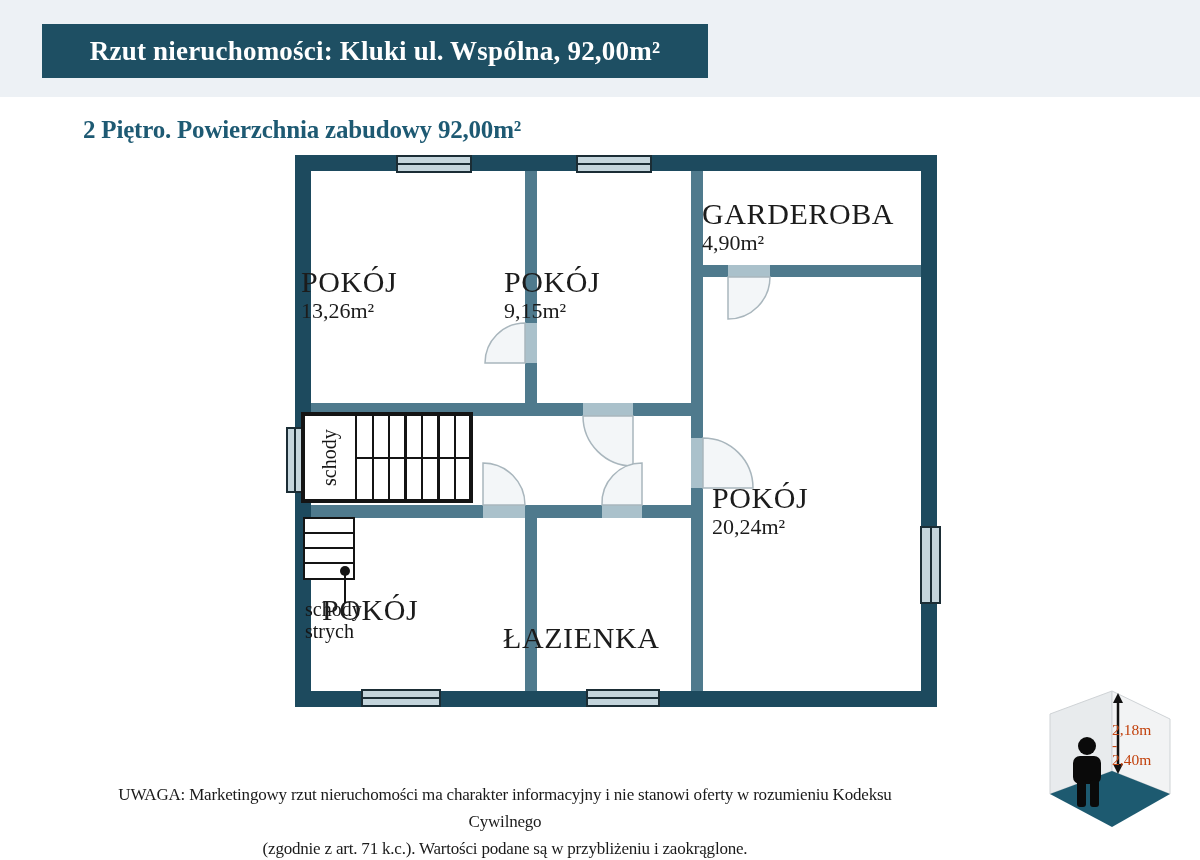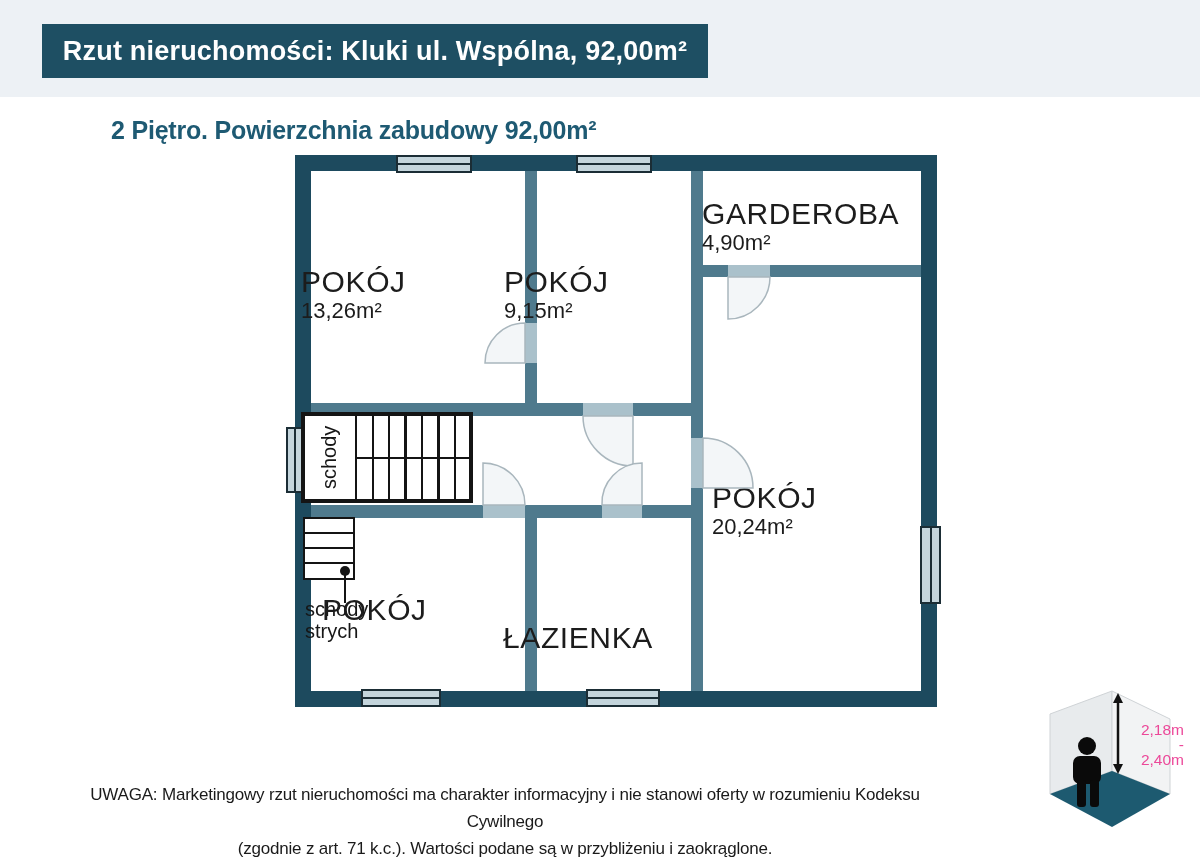--- a/index.html
+++ b/index.html
@@ -1,23 +1,23 @@
 <!DOCTYPE html>
 <html style="--accent-dark: #1e4f63; --wall-outer: #1d4a5e; --wall-inner: #4f7a8d; --window-fill: #c4d5dc; --floor-teal: #1d5a70;"><head>
 <meta charset="utf-8">
 <style>
   html,body{margin:0;padding:0;background:#fff;}
   .page{position:relative;width:1200px;height:860px;background:#fff;overflow:hidden;
-        font-family:Liberation Sans, sans-serif;}
+        font-family:Liberation Serif, serif;}
   .top-band{position:absolute;left:0;top:0;width:1200px;height:97px;background:#edf1f5;}
   .title-box{position:absolute;left:42px;top:24px;width:666px;height:54px;
              background:var(--accent-dark,#1e4f63);display:flex;align-items:center;justify-content:center;}
   .title-box span{color:#fff;font-weight:bold;font-size:27px;letter-spacing:0.2px;}
   .subtitle{position:absolute;left:83px;top:116px;font-size:25px;font-weight:bold;
-            color:#1e5a73;letter-spacing:-0.2px;margin-left:28px;}
+            color:#1e5a73;letter-spacing:-0.2px;}
   
   .wall-o{position:absolute;background:var(--wall-outer,#1d4a5e);}
   .wall-i{position:absolute;background:var(--wall-inner,#4f7a8d);}
   .leaf{position:absolute;background:#aac1cb;}
   .win{position:absolute;background:var(--window-fill,#c4d5dc);border:2px solid #1b2d35;box-sizing:border-box;z-index:4;}
   .win-h::after{content:"";position:absolute;left:0;right:0;top:50%;height:2px;margin-top:-1px;background:#1b2d35;}
   .win-v::after{content:"";position:absolute;top:0;bottom:0;left:50%;width:2px;margin-left:-1px;background:#1b2d35;}
   .doors{position:absolute;left:0;top:0;z-index:3;pointer-events:none;}
   .stairs{position:absolute;left:301px;top:412px;width:172px;height:91px;background:#fff;
           border:4px solid #141414;box-sizing:border-box;z-index:5;}
@@ -30,22 +30,22 @@
          border:2px solid #141414;box-sizing:border-box;z-index:5;}
   .attic i{position:absolute;left:0;right:0;height:2px;background:#141414;}
   .attic-dot{position:absolute;left:340px;top:566px;width:10px;height:10px;border-radius:50%;background:#141414;z-index:6;}
   .attic-line{position:absolute;left:344px;top:575px;width:2px;height:28px;background:#141414;z-index:6;}
   .attic-label{position:absolute;left:305px;top:598px;font-size:20px;line-height:22px;color:#161616;white-space:pre-line;}
   .room-label{position:absolute;width:220px;text-align:left;color:#1c1c1c;z-index:2;}
   .room-name{font-size:30px;line-height:31px;font-weight:500;letter-spacing:0.6px;}
   .room-area{font-size:22px;line-height:27px;}
   
   .cube{position:absolute;left:1015px;top:680px;z-index:2;}
-  .height-text{position:absolute;left:1112px;top:722px;width:72px;text-align:right;
-               font-size:15.5px;line-height:15px;color:#ec4899;z-index:3;}
+  .height-text{position:absolute;left:1112px;top:722px;width:72px;text-align:left;
+               font-size:15.5px;line-height:15px;color:#c2410c;z-index:3;}
   
   .footer{position:absolute;left:80px;top:781px;width:850px;text-align:center;
           font-size:17px;line-height:27px;color:#1a1a1a;letter-spacing:-0.2px;}
 </style>
 </head>
 <body>
 
 <div class="page">
 
   <div class="top-band"></div>

